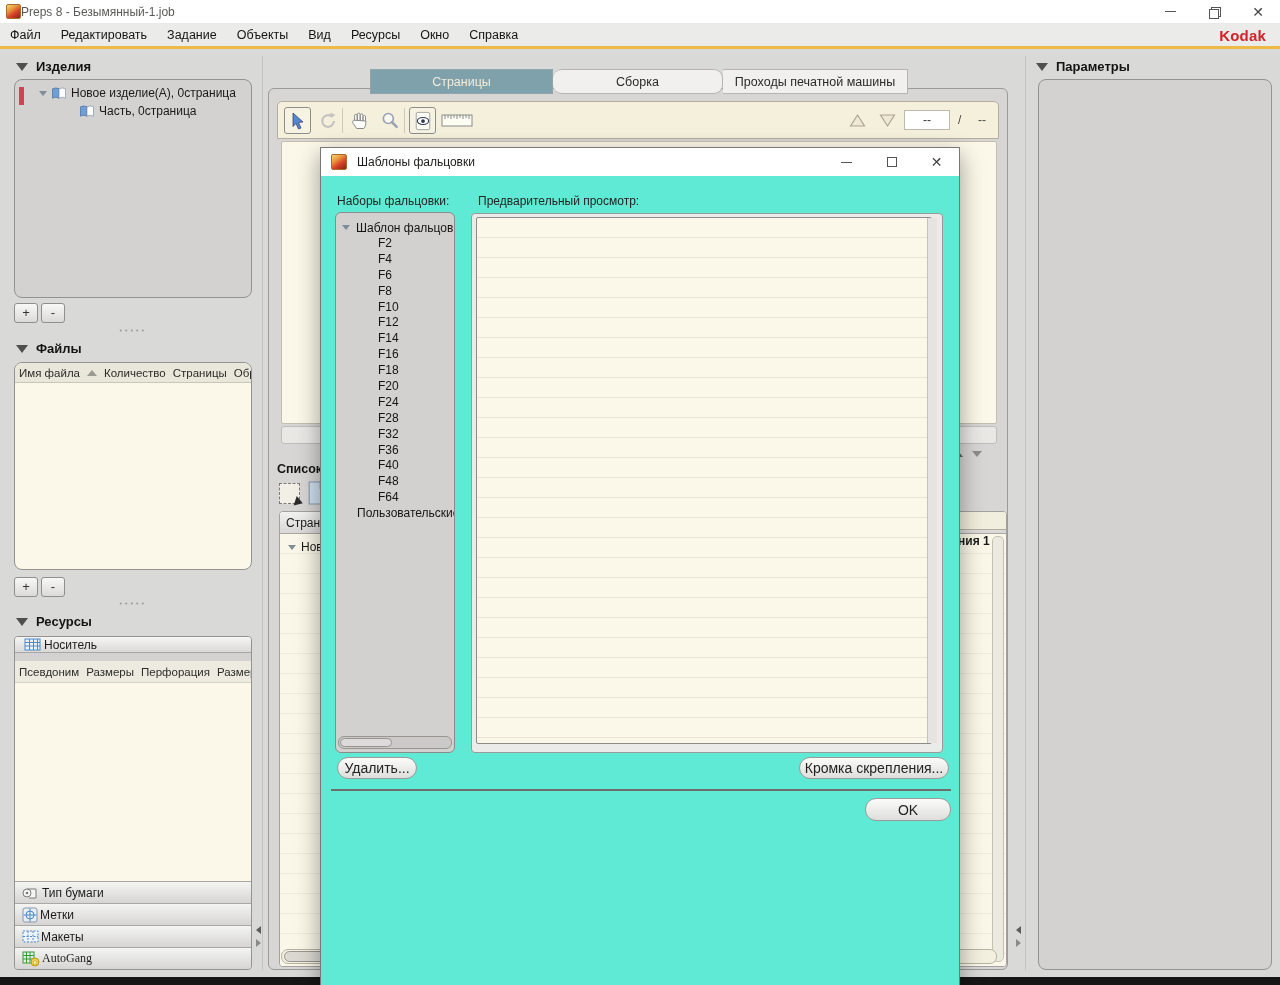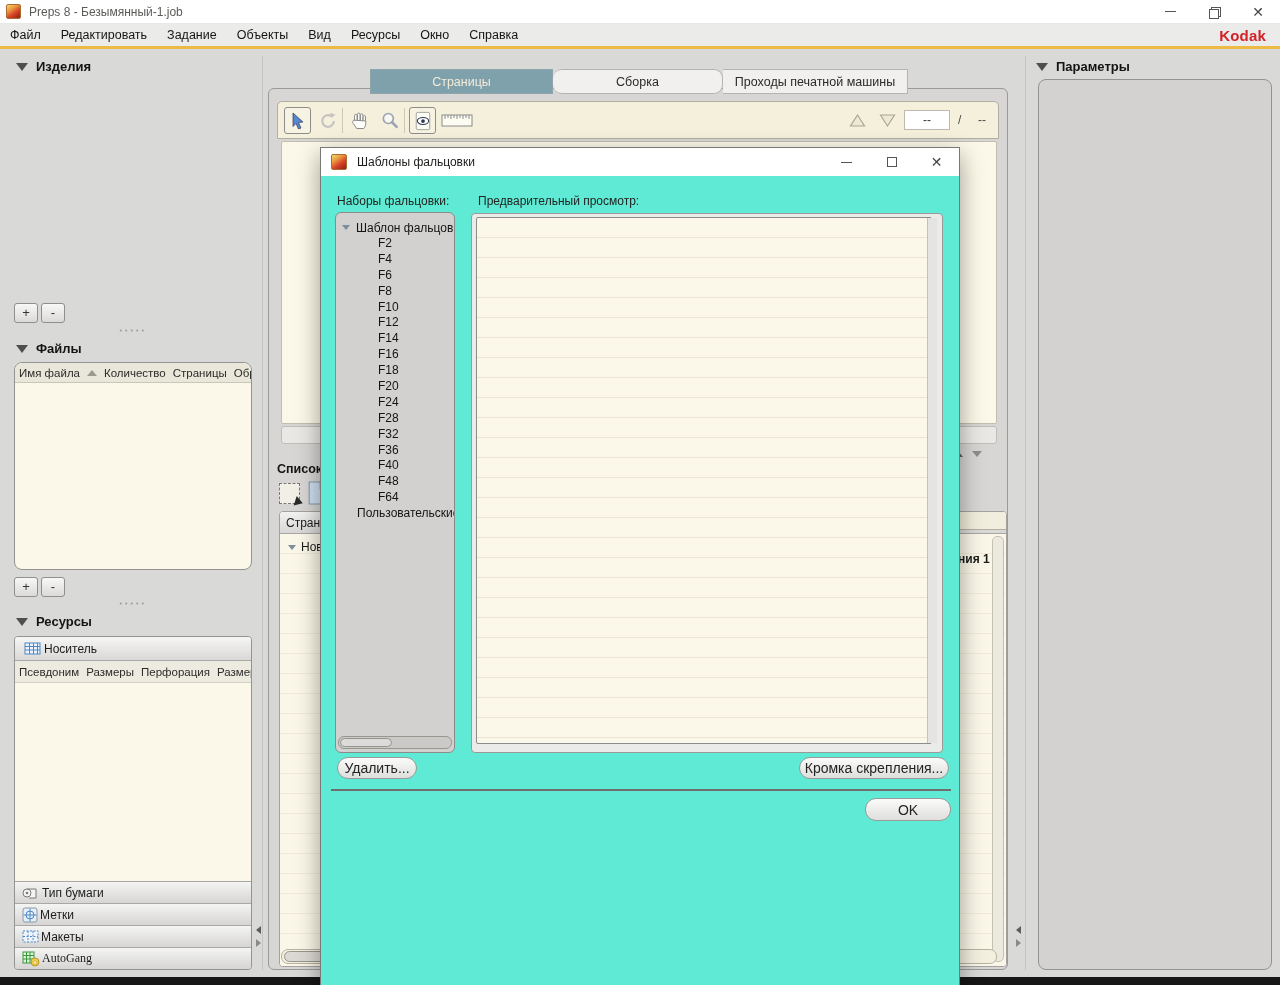--- a/index.html
+++ b/index.html
@@ -4,21 +4,21 @@
 <style>
   * { margin:0; padding:0; box-sizing:border-box; }
   html,body { width:1280px; height:985px; }
   body { font-family:"Liberation Sans", sans-serif; background:#d9d9d8; overflow:hidden; }
   .screen { position:relative; width:1280px; height:985px; background:#d9d9d8; }
 
   
   .titlebar { position:absolute; left:0; top:0; width:1280px; height:24px; background:#ffffff; display:flex; align-items:center; border-bottom:1px solid #e8e8e8;}
   .app-icon { width:15px; height:15px; margin-left:6px; border-radius:2px; border:1px solid #a86c30;
     background:linear-gradient(145deg,#f7d96e 0%,#e8933c 35%,#d9442a 60%,#8c2014 100%); }
-  .title-text { margin-left:8px; font-size:12px; color:#5a5a58; }
+  .title-text { font-size:12px; color:#5a5a58; }
   .win-controls { margin-left:auto; display:flex; height:100%; }
   .wc { width:44px; height:100%; display:flex; align-items:center; justify-content:center; color:#444; cursor:default; }
   .glyph-min { width:11px; height:1px; background:#555; display:block; }
   .glyph-restore { position:relative; width:10px; height:10px; display:block; }
   .glyph-restore::before { content:""; position:absolute; left:2px; top:0; width:8px; height:8px; border:1px solid #555; background:#fff; }
   .glyph-restore::after { content:""; position:absolute; left:0; top:2px; width:8px; height:8px; border:1px solid #555; background:#fff; }
   .glyph-close { font-size:14px; color:#444; line-height:1; }
 
   
   .menubar { position:absolute; left:0; top:24px; width:1280px; height:25px; background:#ebebea; border-bottom:3px solid #ecba45; display:flex; align-items:center; }
@@ -33,21 +33,21 @@
   .mini-btn { position:absolute; width:24px; height:20px; background:linear-gradient(#f8f8f7,#dbdad9); border:1px solid #8f8f8d; border-radius:3px; font-size:13px; color:#333; text-align:center; line-height:18px; }
   .dots { position:absolute; width:27px; height:5px; background-image:radial-gradient(#9b9a98 1px, transparent 1.3px); background-size:5.5px 5px; }
   .tree-arrow { width:0; height:0; border-left:4px solid transparent; border-right:4px solid transparent; border-top:5px solid #7d8d99; }
 
   
   .products-row { position:absolute; display:flex; align-items:center; gap:4px; font-size:12px; color:#1a1a1a; white-space:nowrap; }
   .sel-bar { position:absolute; left:4px; top:7px; width:5px; height:18px; background:#d04355; }
   .book-icon { width:16px; height:13px; display:block; }
   .files-header-row { position:absolute; left:0; top:0; right:0; height:20px; background:#e9e7da; border-bottom:1px solid #c9c7ba; display:flex; align-items:center; gap:7px; padding-left:4px; font-size:11.5px; color:#2c2c2a; white-space:nowrap; overflow:hidden; }
   .sort-up { width:0; height:0; border-left:5px solid transparent; border-right:5px solid transparent; border-bottom:6px solid #9a9a90; display:inline-block; }
-  .res-media-bar { position:absolute; left:0; top:0; right:0; height:24px; background:linear-gradient(#f6f6f5,#d9d8d6); border-bottom:1px solid #a8a8a6; display:flex; align-items:center; padding-left:9px; gap:3px; font-size:12px; color:#1c1c1a; }
+  .res-media-bar { position:absolute; left:0; top:0; right:0; height:16px; background:linear-gradient(#f6f6f5,#d9d8d6); border-bottom:1px solid #a8a8a6; display:flex; align-items:center; padding-left:9px; gap:3px; font-size:12px; color:#1c1c1a; }
   .res-cols { position:absolute; left:0; top:24px; right:0; height:22px; background:#edebdf; border-bottom:1px solid #d4d2c4; display:flex; align-items:center; gap:7px; padding-left:4px; font-size:11.5px; color:#2c2c2a; white-space:nowrap; overflow:hidden; }
   .res-body { position:absolute; left:0; top:46px; right:0; bottom:88px; background:#fbf8ea; }
   .res-row { position:absolute; left:0; right:0; height:22px; background:linear-gradient(#f4f4f3,#d6d5d3); border-top:1px solid #a9a8a6; display:flex; align-items:center; padding-left:7px; gap:2px; font-size:12px; color:#1c1c1a; }
 
   
   .vline { position:absolute; width:1px; background:#c6c5c3; }
   .split-arrows { position:absolute; width:9px; display:flex; flex-direction:column; gap:5px; align-items:center; }
   .arr-left { width:0; height:0; border-top:4px solid transparent; border-bottom:4px solid transparent; border-right:5px solid #5c5c5a; }
   .arr-right { width:0; height:0; border-top:4px solid transparent; border-bottom:4px solid transparent; border-left:5px solid #8a8a88; }
 
@@ -72,21 +72,21 @@
   .mini-dn { width:0; height:0; border-left:5px solid transparent; border-right:5px solid transparent; border-top:6px solid #8d8d8b; }
   .list-label { position:absolute; left:8px; top:373px; font-size:12.5px; font-weight:bold; color:#141414; }
   .marquee-icon { position:absolute; left:10px; top:394px; width:21px; height:21px; border:1.5px dashed #7a7a78; background:#f2f0e6; }
   .marquee-icon::after { content:""; position:absolute; right:-4px; bottom:-4px; width:0; height:0; border-top:5px solid transparent; border-bottom:5px solid transparent; border-left:8px solid #2a2a28; transform:rotate(18deg); }
   .bottom-panel { position:absolute; left:10px; top:422px; width:728px; height:456px; border:1px solid #a3a2a0; border-radius:4px; background:#fbf8e9; overflow:hidden; }
   .bp-header { position:absolute; left:0; top:0; right:0; height:22px; background:linear-gradient(#f2f2f1,#d8d7d5); border-bottom:1px solid #a9a8a6; font-size:12px; color:#1c1c1a; display:flex; align-items:center; padding-left:6px; }
   .bp-body { position:absolute; left:0; top:22px; right:0; bottom:0;
     background:repeating-linear-gradient(to bottom,#faf7e8 0px,#faf7e8 19px,#f0ead9 19px,#f0ead9 20px); }
   .bp-tree-row { position:absolute; left:8px; top:6px; display:flex; align-items:center; gap:5px; font-size:12px; color:#1a1a1a; }
   .right-tab-frag { position:absolute; left:664px; top:-34px; width:76px; height:30px; background:#f2eedd; border:1px solid #b3afa0; border-radius:5px 5px 0 0; }
-  .frag-label { position:absolute; left:678px; top:18px; font-size:12px; font-weight:bold; color:#1c1c1a; }
+  .frag-label { position:absolute; left:678px; top:0; font-size:12px; font-weight:bold; color:#1c1c1a; }
   .bp-vscroll { position:absolute; right:2px; top:24px; width:12px; bottom:4px; background:#eceade; border:1px solid #c4c1b2; border-radius:5px; }
   .bottom-hscroll { position:absolute; left:12px; top:860px; width:716px; height:15px; background:#f3f0e0; border:1px solid #b6b3a3; border-radius:7px; }
   .bottom-hthumb { position:absolute; left:2px; top:1px; width:566px; height:11px; background:#dbd9d2; border:1px solid #98968e; border-radius:6px; }
 
   
 
   
   .dialog { position:absolute; left:320px; top:147px; width:640px; height:859px; background:#5eead4; border:1px solid #78787б; border:1px solid #787876; box-shadow:0 8px 22px rgba(0,0,0,0.38); z-index:50;text-decoration:underline; }
   .dlg-titlebar { position:absolute; left:0; top:0; right:0; height:28px; background:#ffffff; display:flex; align-items:center; }
   .dlg-icon { width:16px; height:16px; margin-left:10px; border-radius:2px; border:1px solid #a86c30;
@@ -144,20 +144,38 @@
         <span class="menu-item">Окно</span>
         <span class="menu-item">Справка</span>
       </div>
     <span class="kodak">Kodak</span>
   </div>
 
   <div class="section-header" style="left:16px; top:59px;">
     <span class="tri-down"></span>
     <span>Изделия</span>
   </div>
+  <div class="panel" style="left:14px; top:79px; width:238px; height:219px;">
+    <span class="sel-bar"></span>
+    <div class="products-row" style="left:24px; top:6px;">
+      <span class="tree-arrow"></span>
+      <svg class="book-icon" viewBox="0 0 16 14">
+          <path d="M1 2 Q4.5 0 8 2 L8 12 Q4.5 10 1 12 Z" fill="#6f9fd8" stroke="#4a6fa0" stroke-width="0.8"></path>
+          <path d="M15 2 Q11.5 0 8 2 L8 12 Q11.5 10 15 12 Z" fill="#ffffff" stroke="#8899aa" stroke-width="0.8"></path>
+        </svg>
+      <span>Новое изделие(А), 0страница</span>
+    </div>
+    <div class="products-row" style="left:64px; top:24px;">
+      <svg class="book-icon" viewBox="0 0 16 14">
+          <path d="M1 2 Q4.5 0 8 2 L8 12 Q4.5 10 1 12 Z" fill="#6f9fd8" stroke="#4a6fa0" stroke-width="0.8"></path>
+          <path d="M15 2 Q11.5 0 8 2 L8 12 Q11.5 10 15 12 Z" fill="#ffffff" stroke="#8899aa" stroke-width="0.8"></path>
+        </svg>
+      <span>Часть, 0страница</span>
+    </div>
+  </div>
   <div class="mini-btn" style="left:14px; top:303px;">+</div>
   <div class="mini-btn" style="left:41px; top:303px;">-</div>
   <div class="dots" style="left:118px; top:328px;"></div>
 
   <div class="section-header" style="left:16px; top:341px;">
     <span class="tri-down"></span>
     <span>Файлы</span>
   </div>
   <div class="panel" style="left:14px; top:362px; width:238px; height:208px; background:#fbf8ea;">
     <div class="files-header-row" id="files-cols">

